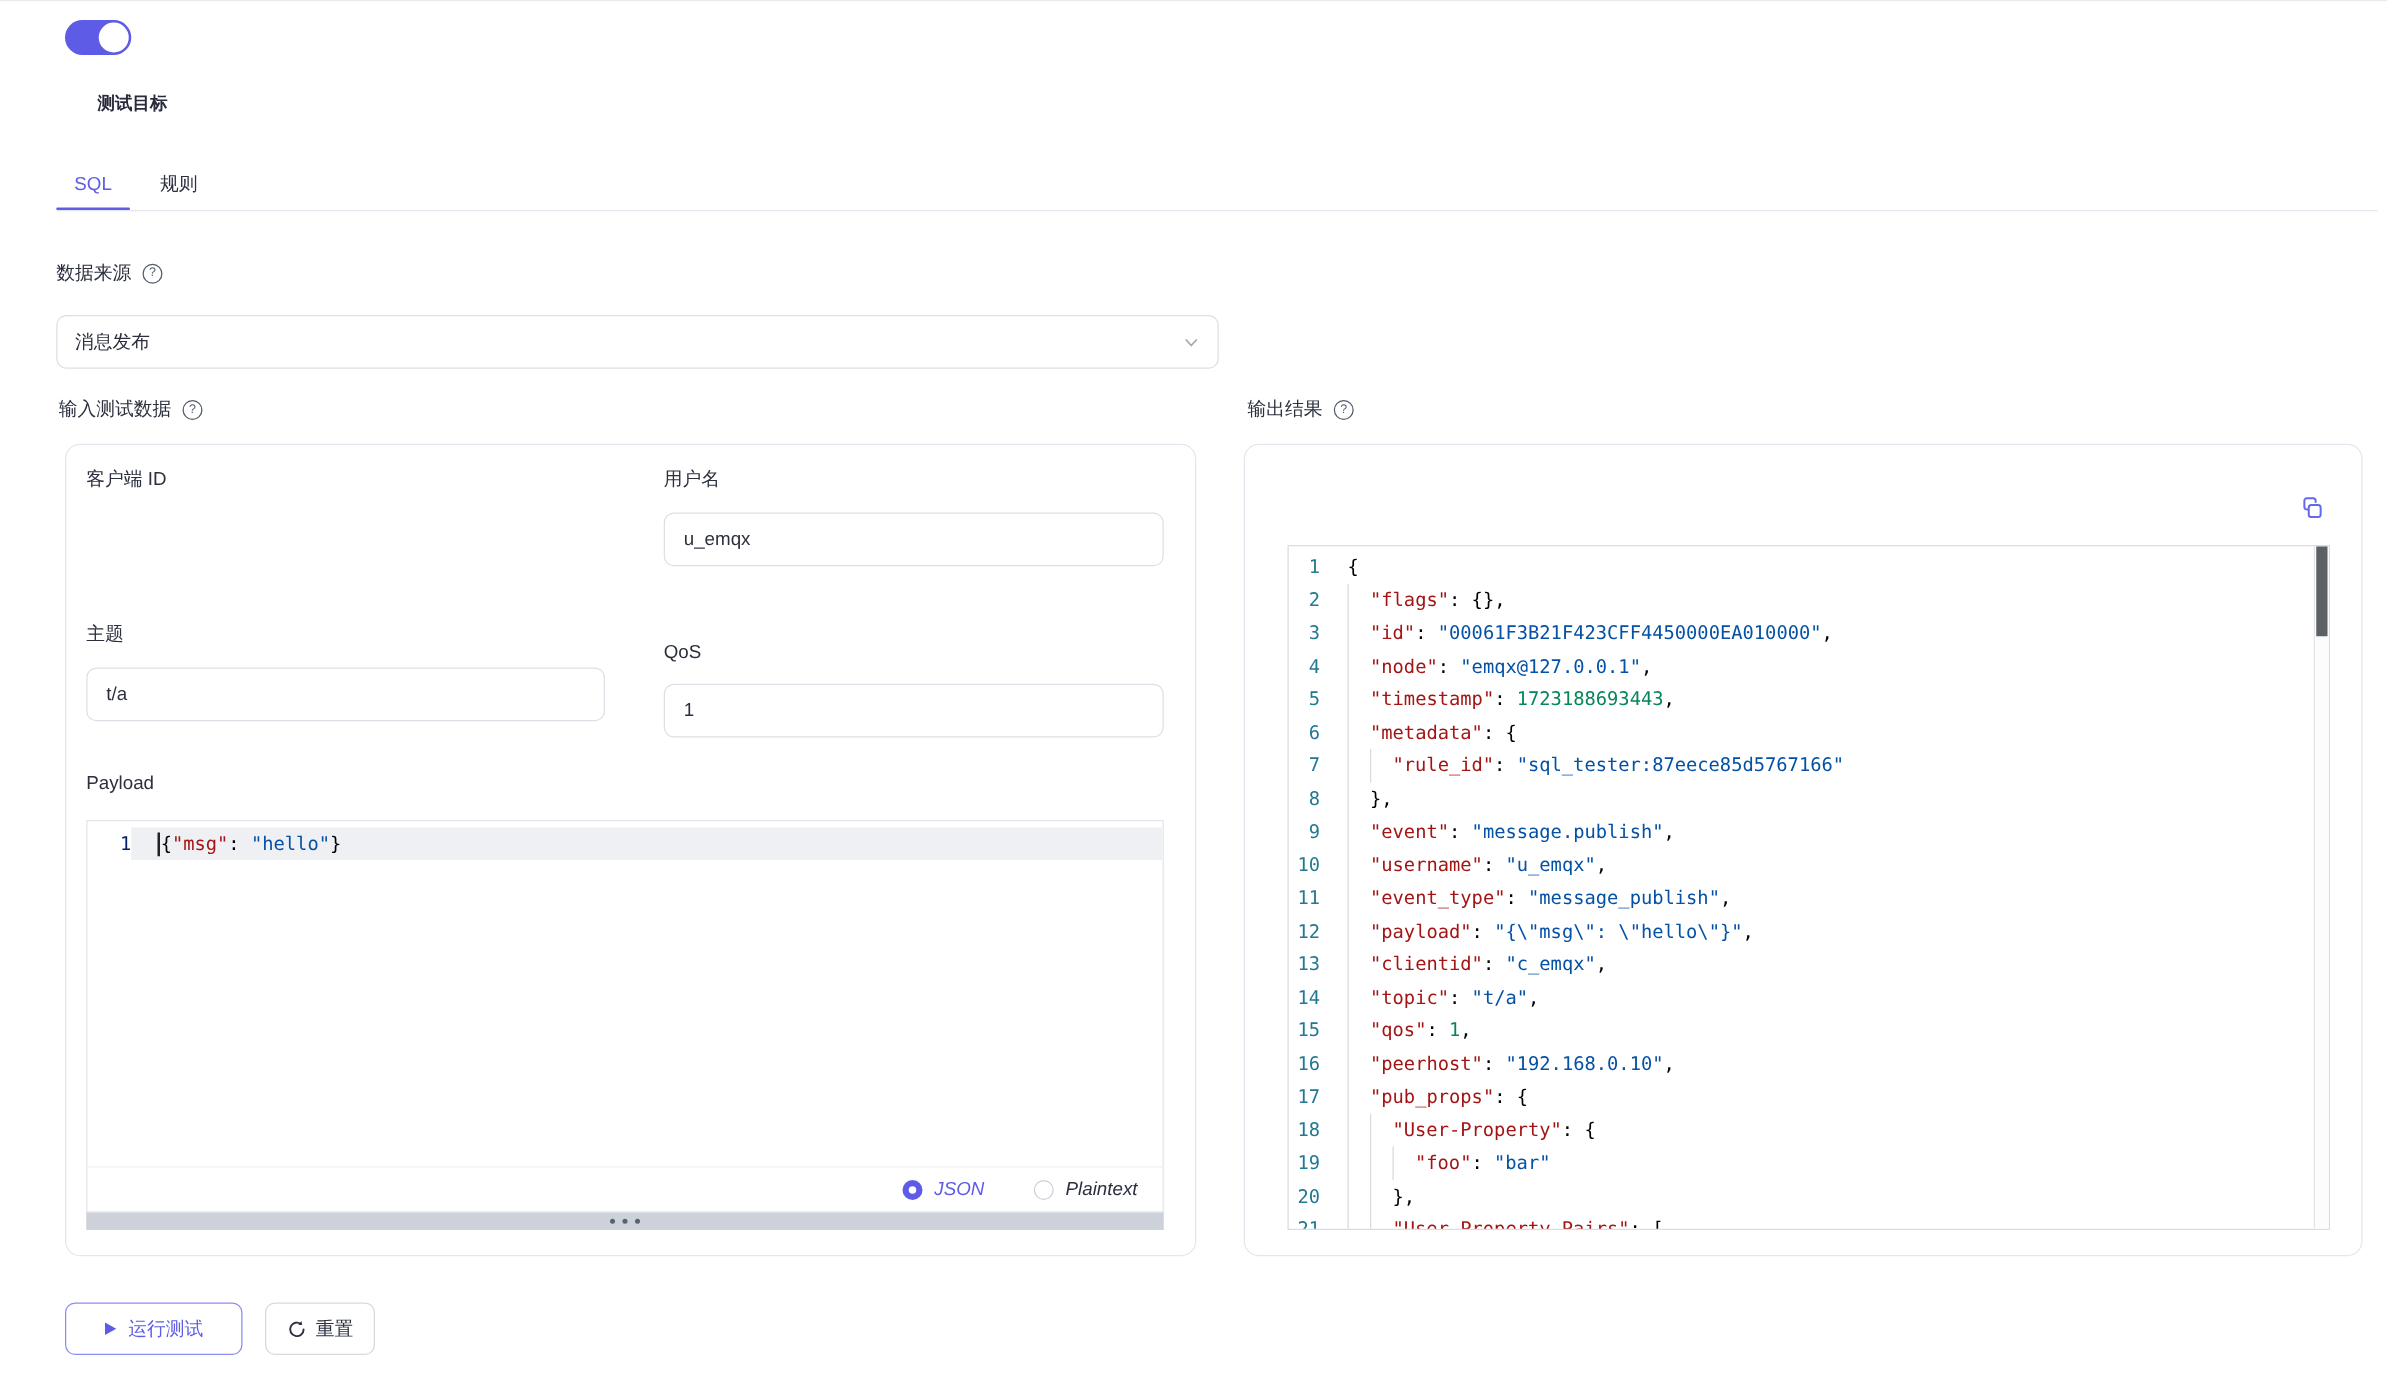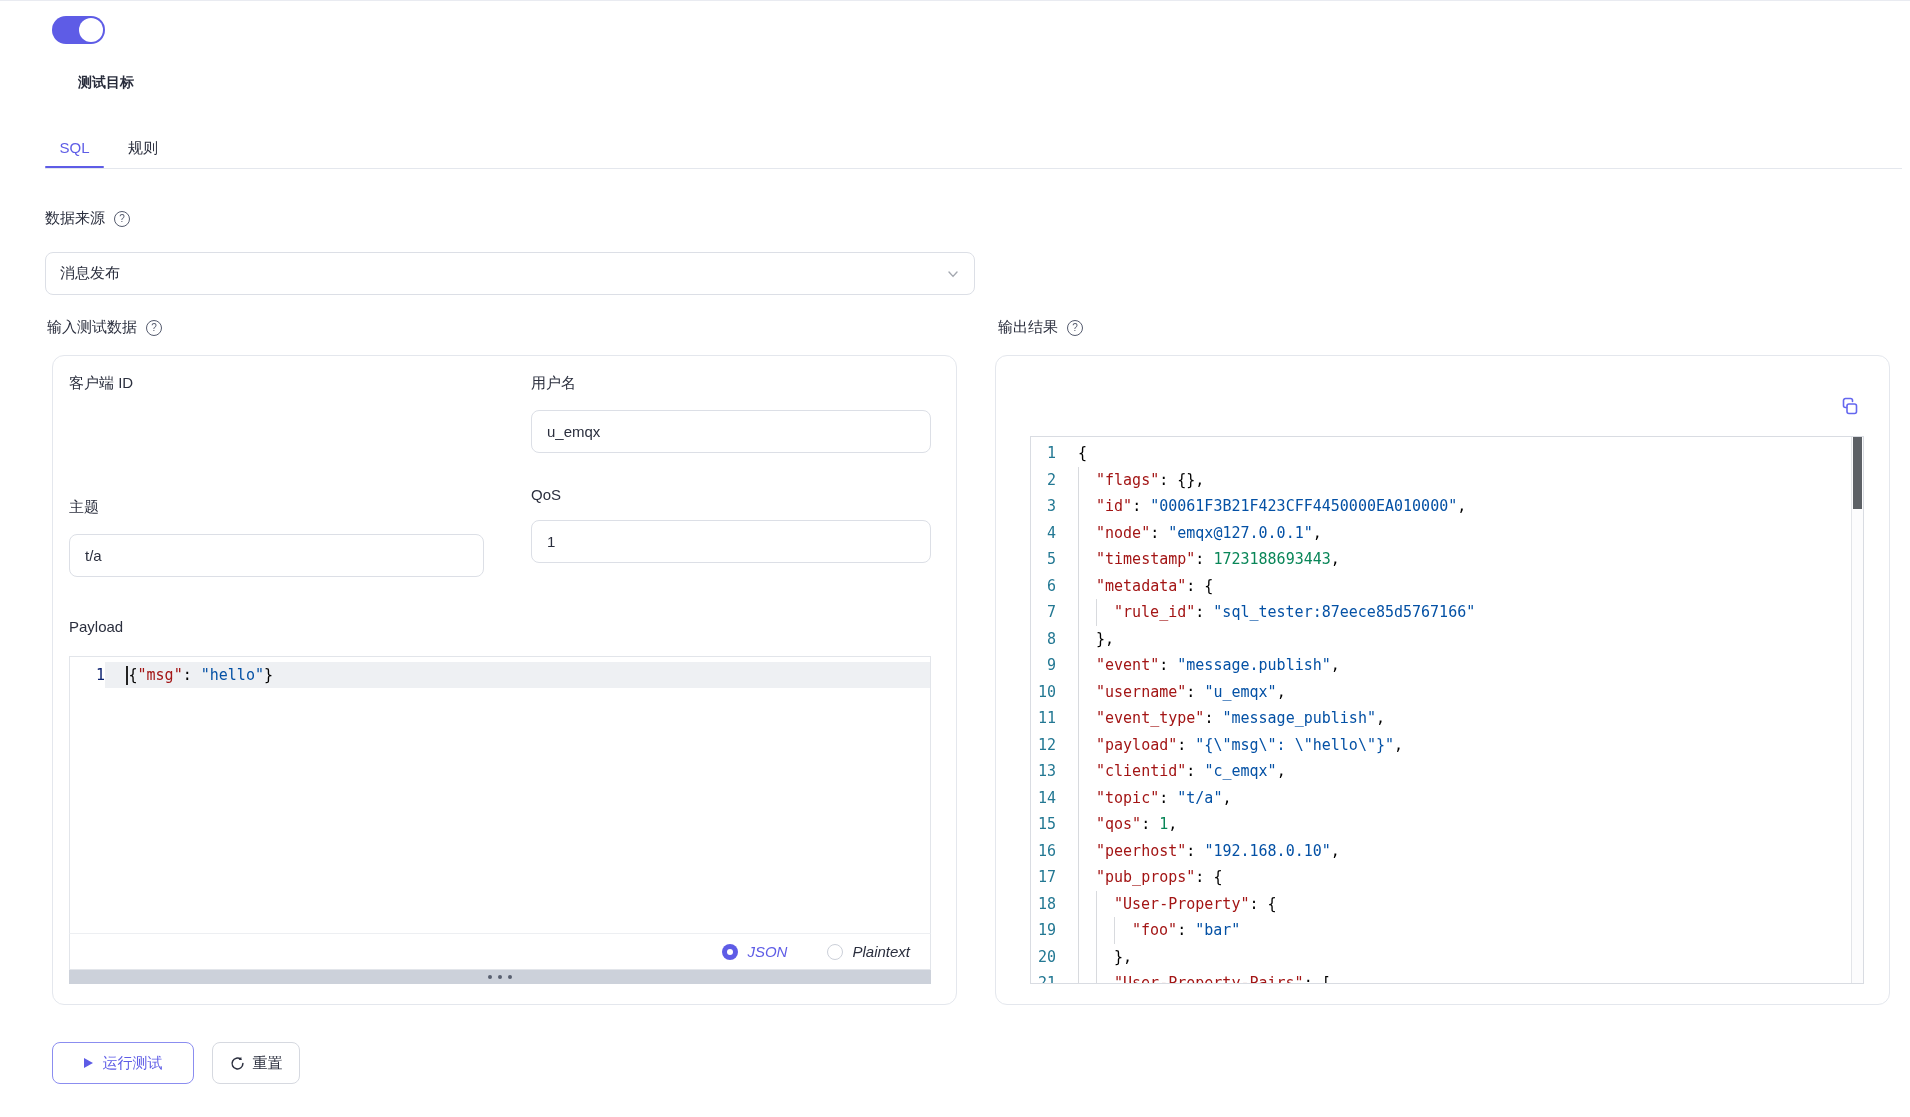--- a/index.html
+++ b/index.html
@@ -142,21 +142,21 @@
           <div class="f-label">客户端 ID</div>
         </div>
         <div class="form-item" style="left: 478px; top: 18px; width: 400px;">
           <div class="f-label">用户名</div>
           <input value="u_emqx" style="">
         </div>
         <div class="form-item" style="left: 16px; top: 142px; width: 415px;">
           <div class="f-label">主题</div>
           <input value="t/a" style="">
         </div>
-        <div class="form-item" style="left: 478px; top: 130px; width: 400px;">
+        <div class="form-item" style="left: 478px; top: 157px; width: 400px;">
           <div class="f-label">QoS</div>
           <input value="1" style="">
         </div>
       </div>
 
     <div class="label-row payload-label">
       <span>Payload</span>
     </div>
 
     <div class="editor">

